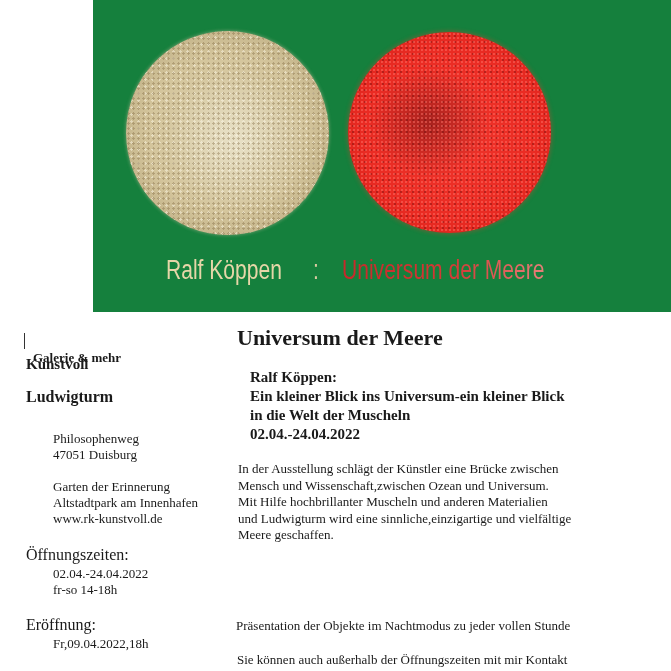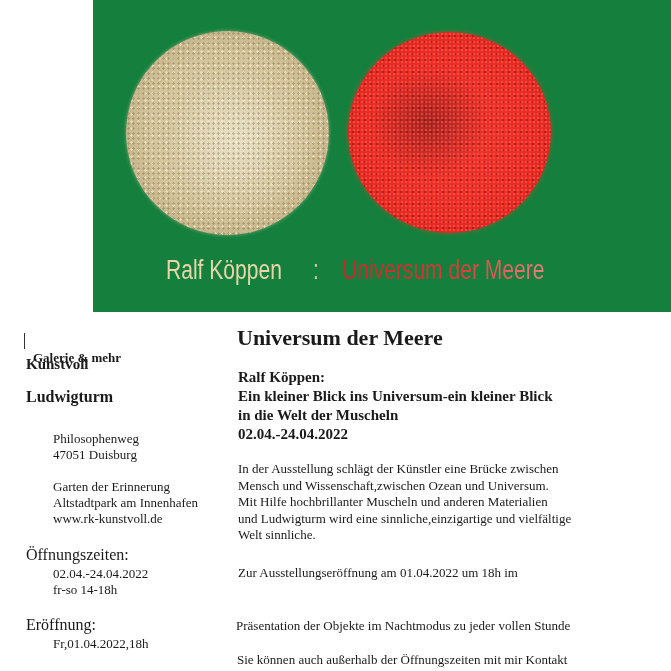--- a/index.html
+++ b/index.html
@@ -181,21 +181,21 @@
     }
     .sub-block {
       position: absolute;
       left: 1px;
       top: 46px;
       font-weight: bold;
       font-size: 15px;
       line-height: 19px;
       white-space: nowrap;
     }
-    .sub-block div { height: 19px; }
+    .sub-block div { height: 19px; margin-left: 12px; }
     .para {
       position: absolute;
       left: 1px;
       font-size: 13px;
       line-height: 16.5px;
       white-space: nowrap;
     }
     .para div { height: 16.5px; }
   </style>
 </head>
@@ -222,41 +222,40 @@
 
   <div class="small-line" style="top:149px">Garten der Erinnerung</div>
   <div class="small-line" style="top:165px">Altstadtpark am Innenhafen</div>
   <div class="small-line" style="top:181px">www.rk-kunstvoll.de</div>
 
   <div class="section-label" style="top:215px">Öffnungszeiten:</div>
   <div class="small-line" style="top:236px">02.04.-24.04.2022</div>
   <div class="small-line" style="top:252px">fr-so 14-18h</div>
 
   <div class="section-label" style="top:285px">Eröffnung:</div>
-  <div class="small-line" style="top:306px">Fr,01.04.2022,18h</div>
+  <div class="small-line" style="top:306px">Fr,09.04.2022,18h</div>
 </div>
 
 <div class="right-col">
   <div class="main-title">Universum der Meere</div>
 
   <div class="sub-block">
     <div>Ralf Köppen:</div>
     <div>Ein kleiner Blick ins Universum-ein kleiner Blick</div>
     <div>in die Welt der Muscheln</div>
     <div>02.04.-24.04.2022</div>
   </div>
 
   <div class="para" style="top:139px">
     <div>In der Ausstellung schlägt der Künstler eine Brücke zwischen</div>
     <div>Mensch und Wissenschaft,zwischen Ozean und Universum.</div>
     <div>Mit Hilfe hochbrillanter Muscheln und anderen Materialien</div>
     <div>und Ludwigturm wird eine sinnliche,einzigartige und vielfältige</div>
-    <div>Welt sinnliche.</div>
+    <div>Meere geschaffen.</div>
   </div>
 
   <div class="para" style="top:243px">
-    <div>Zur Ausstellungseröffnung am 01.04.2022 um 18h im</div>
   </div>
 
   <div class="para" style="top:296px; left:-1px">Präsentation der Objekte im Nachtmodus zu jeder vollen Stunde</div>
 
   <div class="para" style="top:330px; left:0px">Sie können auch außerhalb der Öffnungszeiten mit mir Kontakt</div>
 </div>
 
 </body></html>

